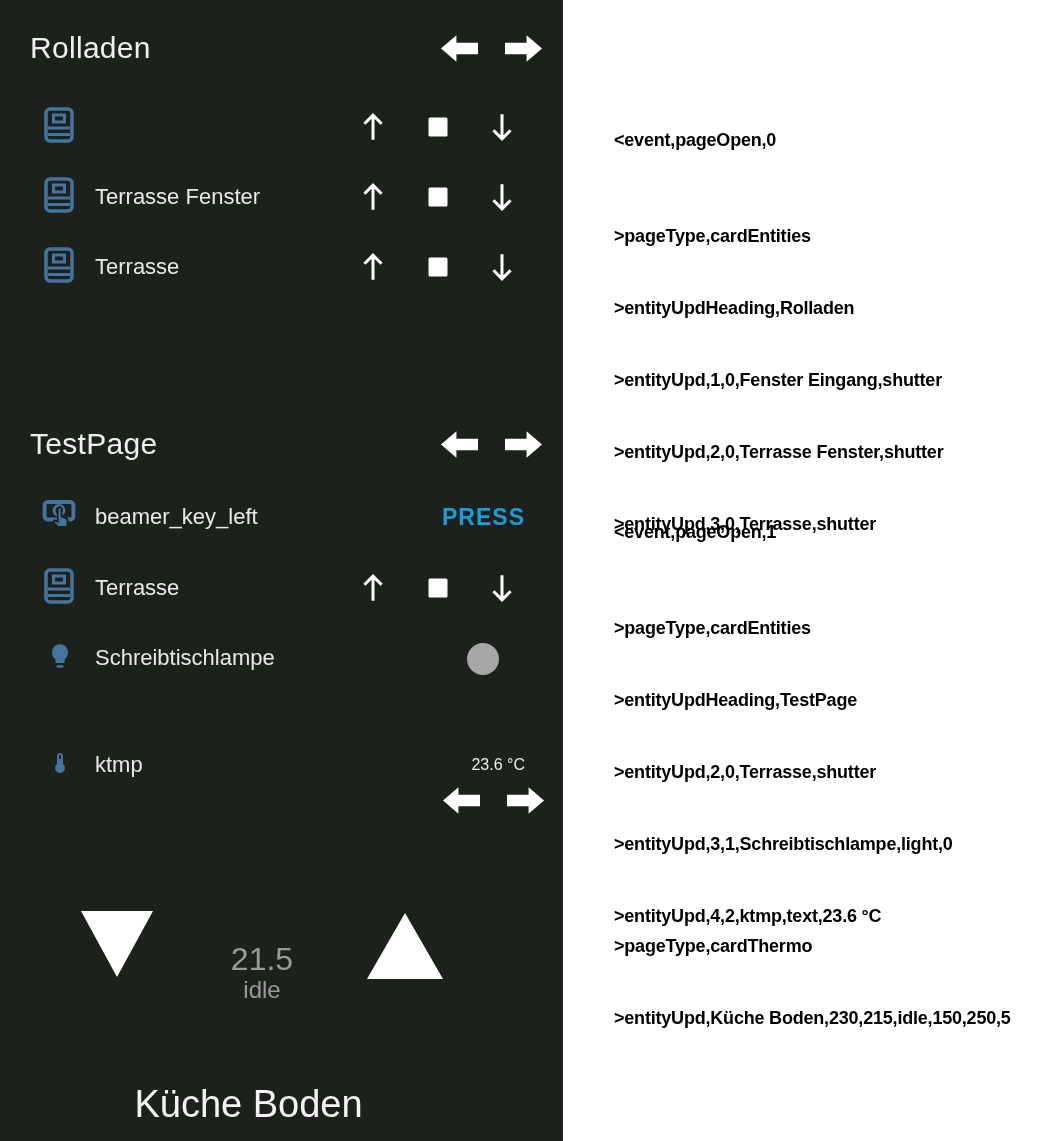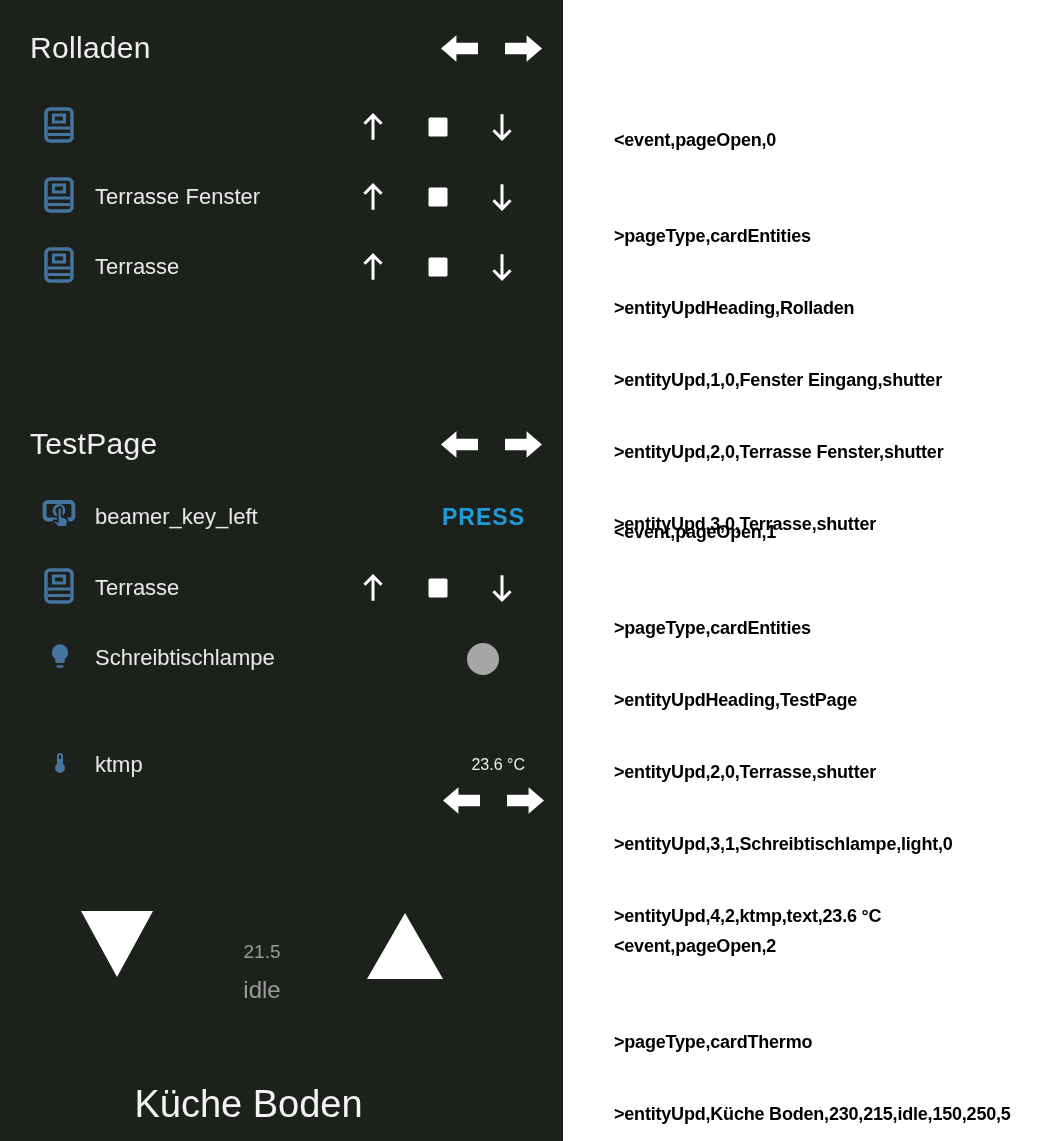--- a/index.html
+++ b/index.html
@@ -37,21 +37,21 @@
   .toggle-track{width:56px;height:26px;border-radius:13px;background:var(--toggle-track);}
   .toggle-knob{position:absolute;left:-2px;top:-3px;width:32px;height:32px;border-radius:50%;background:var(--toggle-knob);}
 
   
   .thermo-temp{position:absolute;left:203px;top:838px;display:flex;align-items:flex-start;}
   .thermo-temp .num{font-size:80px;font-weight:700;line-height:1.02;letter-spacing:-2px;color:#fafafa;}
   .thermo-temp .unit{font-size:26px;font-weight:700;color:#fafafa;margin:2px 0 0 7px;}
   .tri{position:absolute;width:0;height:0;cursor:pointer;}
   .tri-down{left:81px;top:911px;border-left:36px solid transparent;border-right:36px solid transparent;border-top:66px solid #fff;}
   .tri-up{left:367px;top:913px;border-left:38px solid transparent;border-right:38px solid transparent;border-bottom:66px solid #fff;}
-  .setpoint{position:absolute;left:202px;top:941px;width:120px;text-align:center;font-size:19px;color:var(--muted-gray);}
+  .setpoint{position:absolute;left:202px;top:941px;width:120px;text-align:center;font-size:32px;color:var(--muted-gray);}
   .hvac-state{position:absolute;left:202px;top:976px;width:120px;text-align:center;font-size:24px;color:var(--muted-gray);}
   .thermo-name{position:absolute;left:0;top:1083px;width:497px;text-align:center;font-size:38px;color:#f4f4f4;}
 
   
   .log{position:absolute;left:563px;top:0;width:574px;height:1141px;background:#fff;}
   .log-block{position:absolute;left:51px;font-size:18px;line-height:24px;font-weight:700;color:#000;white-space:pre;letter-spacing:-0.2px;}
   .log-event{margin-bottom:24px;}
   .lb-1{top:80px;} .lb-2{top:472px;} .lb-3{top:886px;}
 </style>
 </head>
@@ -225,17 +225,16 @@
   <div class="log-block lb-2">
     <div class="log-event">&lt;event,pageOpen,1</div>
     <div>&gt;pageType,cardEntities</div>
     <div>&gt;entityUpdHeading,TestPage</div>
     <div>&gt;entityUpd,2,0,Terrasse,shutter</div>
     <div>&gt;entityUpd,3,1,Schreibtischlampe,light,0</div>
     <div>&gt;entityUpd,4,2,ktmp,text,23.6 °C</div>
   </div>
 
   <div class="log-block lb-3">
-    <div class="log-event">&lt;event,pageOpen,2</div>
     <div>&gt;pageType,cardThermo</div>
     <div>&gt;entityUpd,Küche Boden,230,215,idle,150,250,5</div>
   </div>
 </div>
 
 </body></html>

